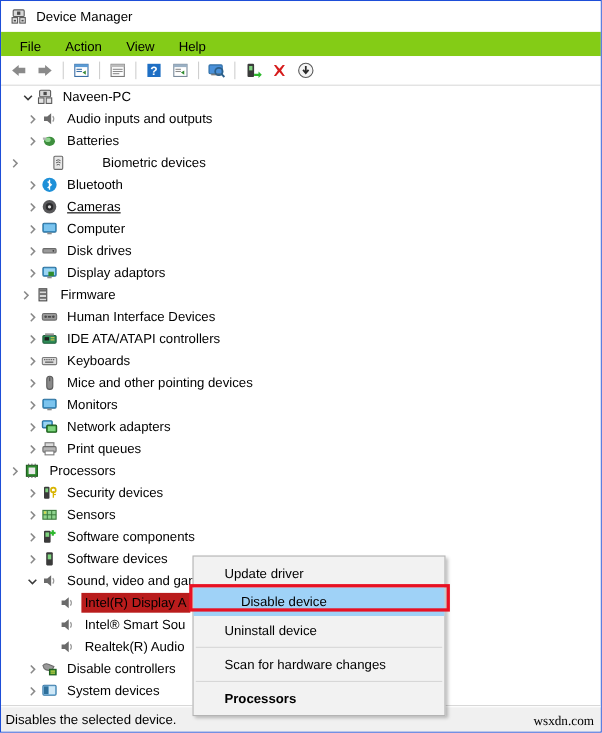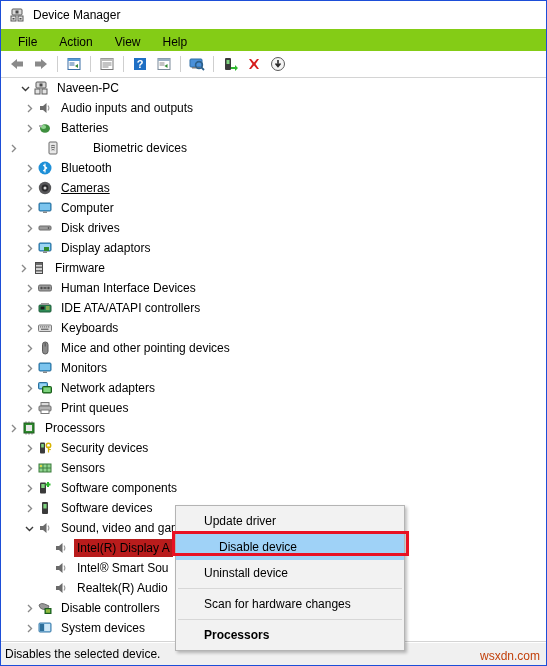--- a/index.html
+++ b/index.html
@@ -138,22 +138,22 @@
     font-size: 12px;
     color: #000;
     flex: 0 0 auto;
     position: relative;
   }
   .watermark {
     position: absolute;
     right: 6px;
     bottom: 2px;
     font-size: 12px;
-    color: #c2410c;
-    font-family: Liberation Sans, sans-serif;
+    color: #000000;
+    font-family: Liberation Serif, serif;
   }
   
   .ctx-menu {
     position: absolute;
     left: 174px;
     top: 504px;
     width: 230px;
     background: #f2f2f2;
     border: 1px solid #b4b4b4;
     box-shadow: 2px 2px 3px rgba(0,0,0,0.25);

